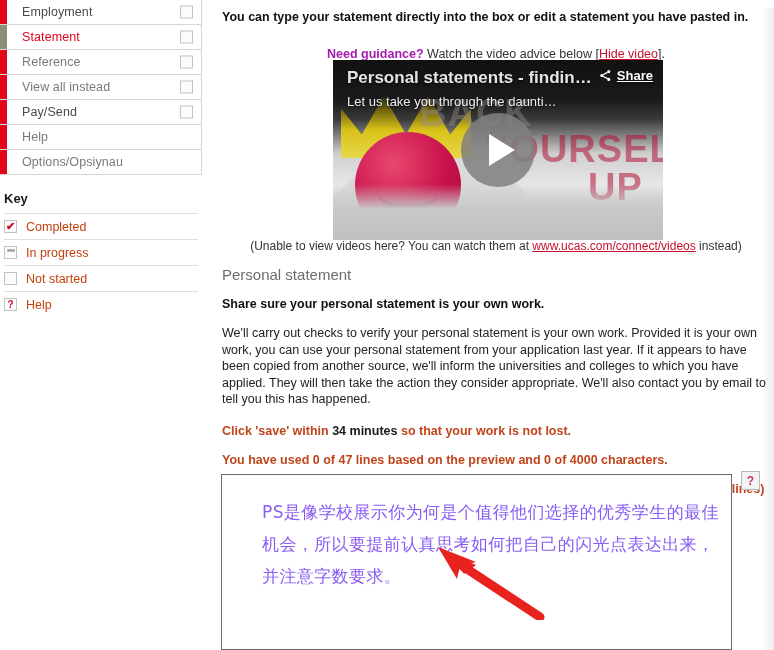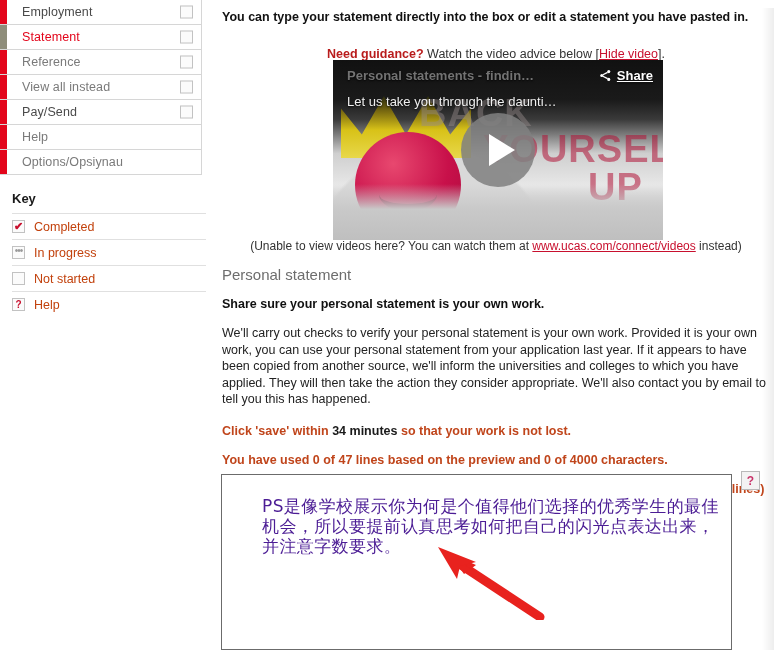--- a/index.html
+++ b/index.html
@@ -79,21 +79,21 @@
     width: 13px;
     height: 13px;
     border: 1px solid #c2c2c2;
     background: #fbfbfb;
     box-sizing: border-box;
   }
 
   
   #key-block {
     margin-top: 16px;
-    padding-left: 12px;
+    padding-left: 4px;
   }
   #key-title {
     font-size: 13px;
     font-weight: bold;
     color: #1a1a1a;
     margin-bottom: 7px;
   }
   .key-row {
     display: flex;
     align-items: center;
@@ -141,21 +141,21 @@
     margin: 2px 0 0 4px;
     line-height: 15px;
   }
 
   .guidance {
     text-align: center;
     font-size: 12.5px;
     color: #333333;
     margin-top: 22px;
   }
-  .guidance b { color: #b91c1c; }
+  .guidance b { color: #a21caf; }
   .link {
     color: #c8102e;
     text-decoration: underline;
     cursor: pointer;
   }
 
   
   #video {
     position: absolute;
     left: 115px;
@@ -221,23 +221,23 @@
     right: 0;
     bottom: 0;
     height: 56px;
     background: linear-gradient(to bottom, rgba(200,200,200,0) 0%, #c9c9c9 45%, #bfbfbf 100%);
   }
 
   .vid-title {
     position: absolute;
     left: 14px;
     top: 8px;
-    font-size: 13px;
-    font-weight: bold;
-    color: #737373;
+    font-size: 17px;
+    font-weight: bold;
+    color: #e5e5e5;
     text-shadow: 0 1px 2px rgba(0,0,0,.8);
     white-space: nowrap;
   }
   .vid-sub {
     position: absolute;
     left: 14px;
     top: 34px;
     font-size: 13px;
     color: #f0f0f0;
     text-shadow: 0 1px 2px rgba(0,0,0,.8);
@@ -364,22 +364,22 @@
   }
 
   
   #annot-text {
     position: absolute;
     left: 262px;
     top: 496px;
     width: 460px;
     font-family: "DejaVu Sans", sans-serif;
     font-size: 17px;
-    line-height: 20px;
-    color: #4c1d95;
+    line-height: 32px;
+    color: #8b5cf6;
     font-weight: normal;
     pointer-events: none;
     letter-spacing: 0.4px;
   }
   #annot-arrow {
     position: absolute;
     left: 430px;
     top: 545px;
     width: 120px;
     height: 75px;

